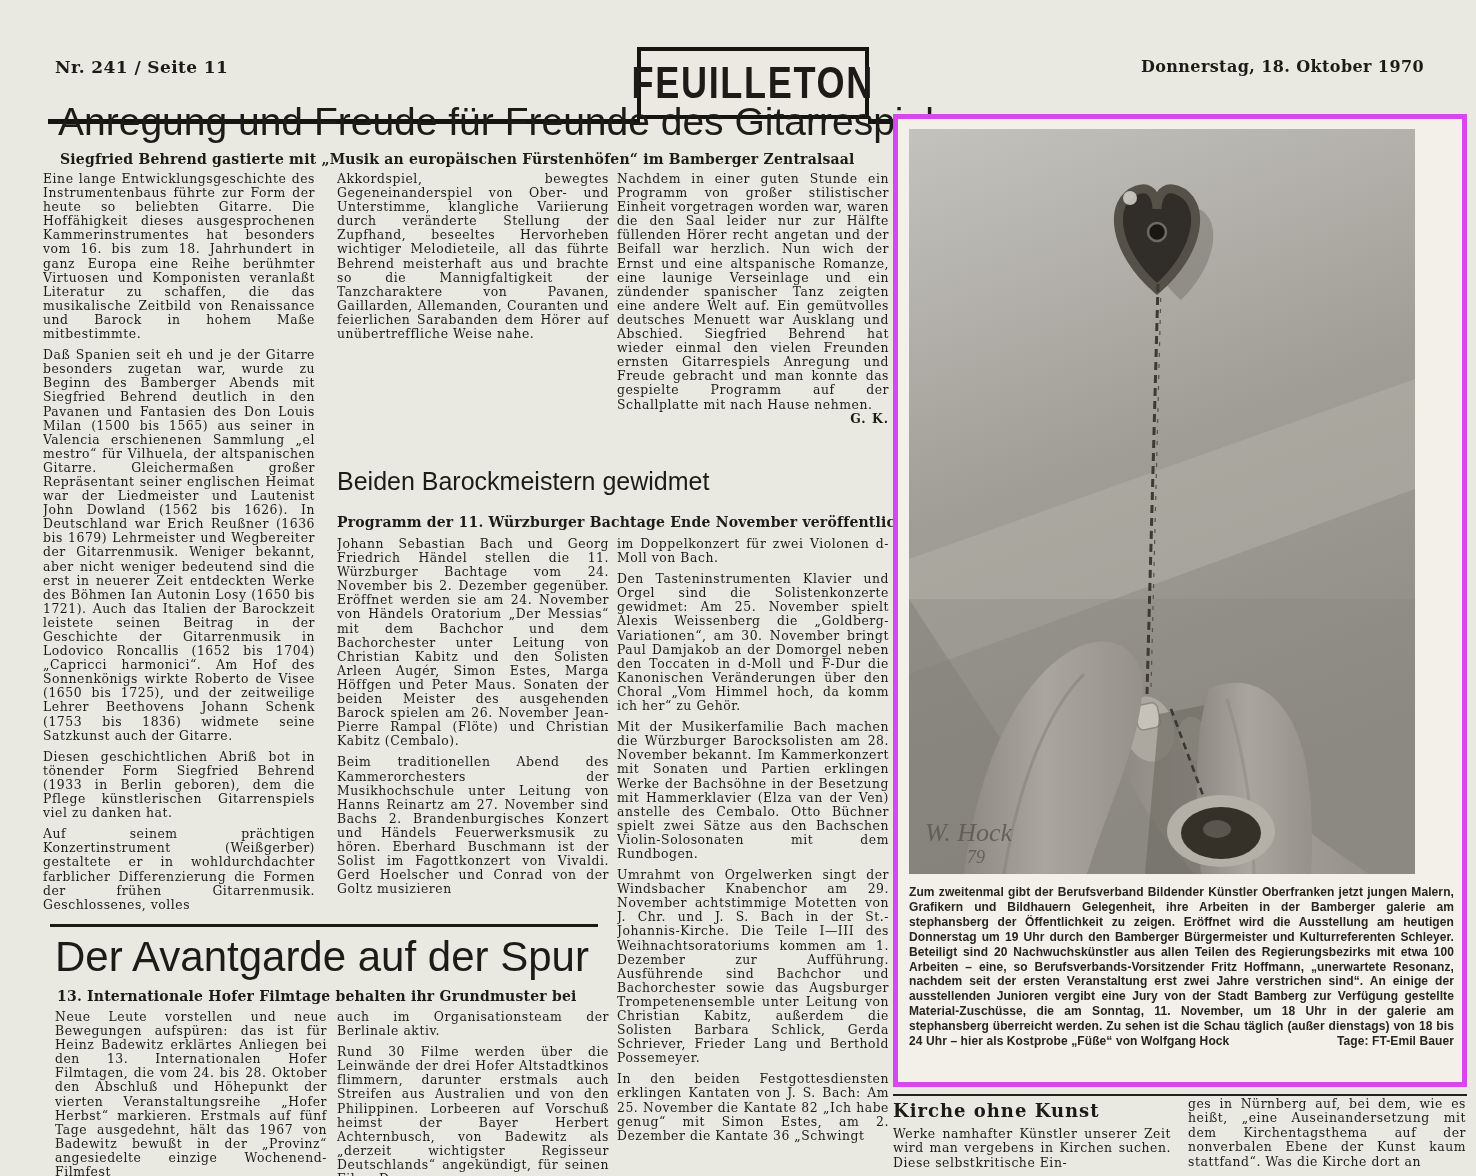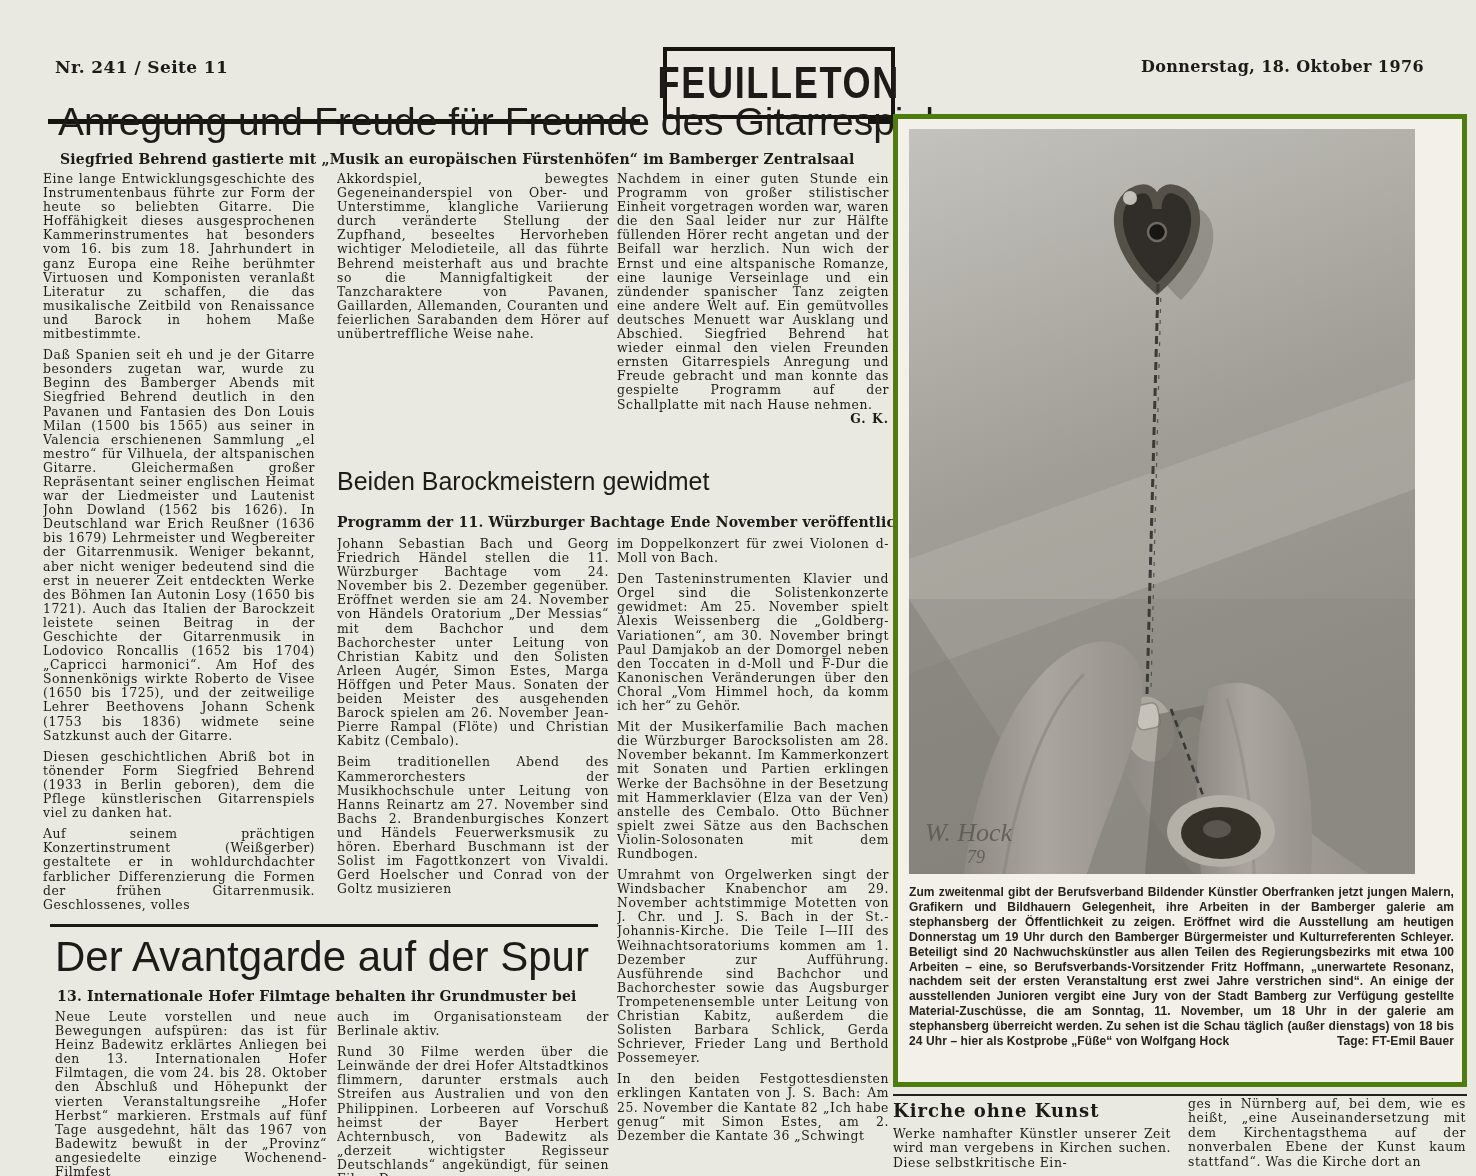--- a/index.html
+++ b/index.html
@@ -10,21 +10,21 @@
     color:#1d1b18;
     font-family:"DejaVu Serif","Liberation Serif",serif;
   }
   
   .page-info { position:absolute; left:55px; top:57px; font-size:17px; font-weight:bold; letter-spacing:.4px; }
   .page-date { position:absolute; right:52px; top:57px; font-size:16px; font-weight:bold; letter-spacing:.4px; }
   .head-rule { position:absolute; top:119px; height:5px; background:#15140f; }
   .head-rule.left  { left:48px;  width:592px; }
   .head-rule.right { left:868px; width:556px; }
   .section-box {
-    position:absolute; left:663px; top:47px; width:232px; height:72px;
+    position:absolute; left:637px; top:47px; width:232px; height:72px;
     border:4px solid #15140f; background:#ece9e2;
     display:flex; align-items:center; justify-content:center;
   }
   .section-box span {
     font-family:"Liberation Sans","DejaVu Sans",sans-serif;
     font-size:44px; font-weight:bold; letter-spacing:2px;
     transform:scaleX(.82); white-space:nowrap;
   }
   
   .headline { position:absolute; font-family:Liberation Sans, sans-serif; font-weight:500; white-space:nowrap; }
@@ -46,21 +46,21 @@
   .c-g2 { left:337px; top:172px;  height:292px; }
   .c-g3 { left:617px; top:172px;  height:292px; }
   .c-b1 { left:337px; top:537px;  height:386px; }
   .c-b2 { left:617px; top:537px;  height:639px; }
   .c-f1 { left:55px;  top:1010px; height:166px; }
   .c-f2 { left:337px; top:1010px; height:166px; }
   .rule-film { position:absolute; left:50px; top:924px; width:548px; height:3px; background:#1b1a15; }
   
   .photo-box {
     position:absolute; left:893px; top:114px; width:574px; height:973px;
-    border:5px solid #4d7c0f; background:#f2f0e9;
+    border:5px solid #d946ef; background:#f2f0e9;
   }
   .art { position:absolute; left:11px; top:10px; width:506px; height:745px; display:block; }
   .caption {
     position:absolute; left:11px; top:766px; width:545px; height:186px; overflow:hidden;
     font-family:"Liberation Sans","DejaVu Sans",sans-serif;
     font-size:12px; line-height:14.9px; font-weight:bold; color:#262420;
     text-align:justify; letter-spacing:.1px;
   }
   .caption p { margin:0; display:inline; }
   .cap-credit { float:right; }
@@ -71,21 +71,21 @@
     position:absolute; width:278px; overflow:hidden;
     text-align:justify; font-size:12.4px; line-height:14.4px; letter-spacing:.55px;
   }
   .ch-1 { left:893px;  top:1127px; height:49px; }
   .ch-2 { left:1188px; top:1097px; height:79px; }
 </style>
 </head>
 <body>
 
 <div class="page-info">Nr. 241 / Seite 11</div>
-<div class="page-date">Donnerstag, 18. Oktober 1976</div>
+<div class="page-date">Donnerstag, 18. Oktober 1970</div>
 <div class="head-rule left"></div>
 <div class="head-rule right"></div>
 <div class="section-box">
   <span>FEUILLETON</span>
 </div>
 
 <div class="headline hl-guitar">Anregung und Freude für Freunde des Gitarrespiels</div>
 <div class="subtitle st-guitar">Siegfried Behrend gastierte mit „Musik an europäischen Fürstenhöfen“ im Bamberger Zentralsaal</div>
 <div class="col c-g1">
   <p>Eine lange Entwicklungsgeschichte des Instrumentenbaus führte zur Form der heute so beliebten Gitarre. Die Hoffähigkeit dieses ausgesprochenen Kammerinstrumentes hat besonders vom 16. bis zum 18. Jahrhundert in ganz Europa eine Reihe berühmter Virtuosen und Komponisten veranlaßt Literatur zu schaffen, die das musikalische Zeitbild von Renaissance und Barock in hohem Maße mitbestimmte.</p>

